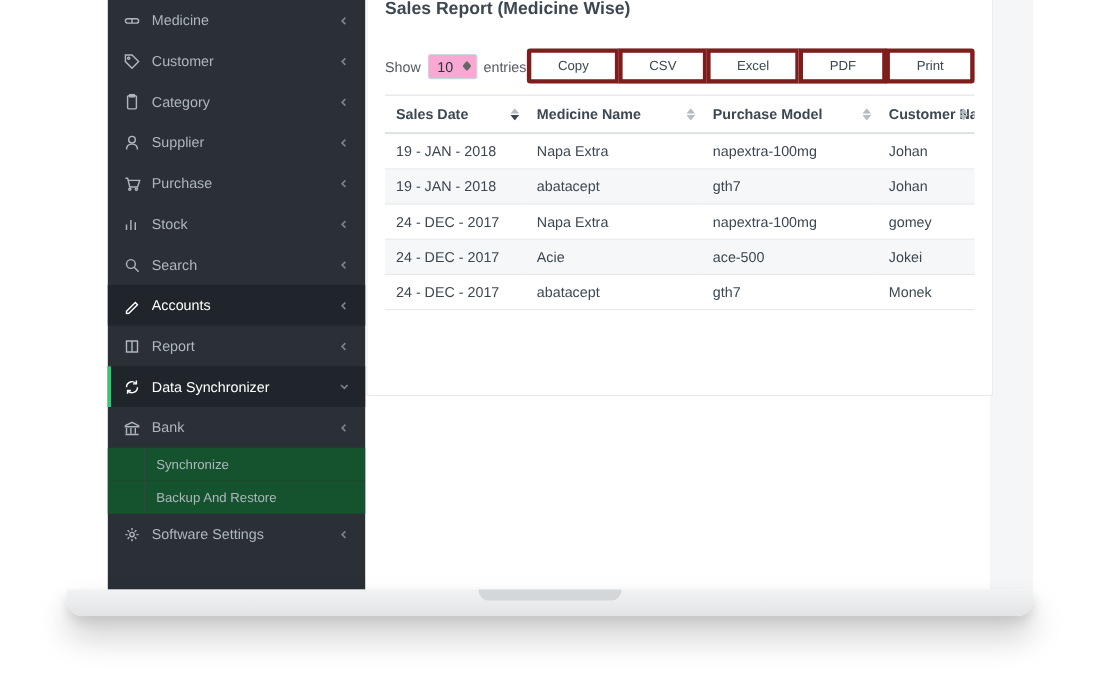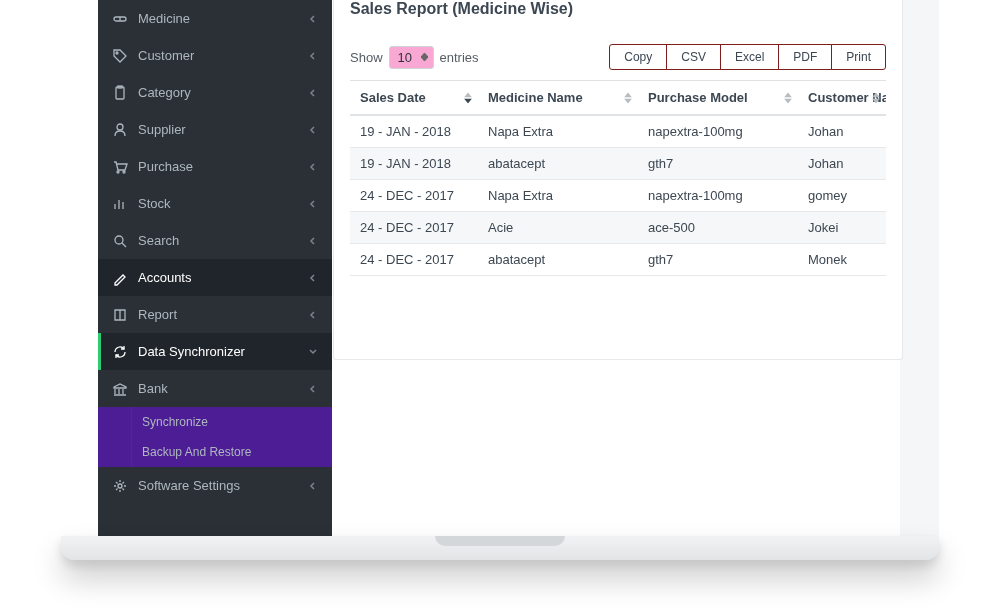--- a/index.html
+++ b/index.html
@@ -9,34 +9,34 @@
   
   .sidebar { position: absolute; left: 98px; top: 0; width: 234px; height: 536px; background: #2a3036; color: #aeb7be; font-size: 13px; }
   .nav-item { position: relative; display: flex; align-items: center; height: 37px; padding: 0 14px; cursor: pointer; }
   .nav-item.active { background: #1f252b; color: #fff; }
   .nav-item.expanded { background: #1f252b; color: #fff; border-left: 3px solid #2ecc71; padding-left: 11px; }
   .nav-icon { width: 16px; height: 16px; margin-right: 10px; display: flex; align-items: center; justify-content: center; flex-shrink: 0; }
   .nav-icon svg { width: 16px; height: 16px; stroke: currentColor; fill: none; stroke-width: 1.3; }
   .nav-label { flex: 1; white-space: nowrap; font-weight: 500; }
   .nav-chevron { width: 10px; height: 10px; display: flex; align-items: center; justify-content: center; }
   .nav-chevron svg { width: 8px; height: 8px; stroke: #7b848c; fill: none; stroke-width: 1.5; }
-  .sub-item { display: flex; align-items: center; height: 30px; padding-left: 44px; background: #4c1d95; color: #aeb7be; font-size: 12px; cursor: pointer; position: relative; }
+  .sub-item { display: flex; align-items: center; height: 30px; padding-left: 44px; background: #14532d; color: #aeb7be; font-size: 12px; cursor: pointer; position: relative; }
   .sub-item::before { content: ""; position: absolute; left: 33px; top: 0; bottom: 0; width: 1px; background: #3a4148; }
 
   
   .main { position: absolute; left: 333px; top: 0; width: 570px; height: 360px; background: #fff; border: 1px solid #e6e8ea; border-top: none; border-radius: 0 0 3px 3px; }
   .panel-title { font-size: 16px; font-weight: 700; color: #3c4752; padding: 0 16px 12px 16px; }
   .controls { display: flex; align-items: center; padding: 14px 16px 10px 16px; font-size: 13px; color: #555c63; }
   .length-wrap { display: flex; align-items: center; gap: 6px; }
   .length-select { appearance: none; border: 1px solid #cfd4d9; border-radius: 3px; padding: 3px 20px 3px 8px; font-size: 13px; color: #2c3338; background: #f9a8d4; position: relative; }
   .select-wrap { position: relative; display: inline-block; }
   .select-arrows { position: absolute; right: 6px; top: 50%; transform: translateY(-50%); display: flex; flex-direction: column; pointer-events: none; }
   .select-arrows svg { width: 7px; height: 4px; stroke: #666; fill: #666; }
   .buttons { display: flex; gap: 0; }
-  .btn { border: 1px solid #7f1d1d; background: #fff; color: #3c4752; font-size: 12px; padding: 5px 14px; cursor: pointer; margin-left: -1px; }
+  .btn { border: 4px solid #7f1d1d; background: #fff; color: #3c4752; font-size: 12px; padding: 5px 24px; cursor: pointer; margin-left: -1px; }
   .btn:first-child { border-radius: 3px 0 0 3px; margin-left: 0; }
   .btn:last-child { border-radius: 0 3px 3px 0; }
   .spacer { flex: 1; }
 
   .table-wrap { padding: 0 16px 18px 16px; }
   table { width: 100%; border-collapse: collapse; font-size: 13px; color: #3c4752; table-layout: fixed; }
   thead th { text-align: left; font-weight: 700; border-top: 1px solid #dfe3e6; border-bottom: 2px solid #dfe3e6; padding: 9px 10px; background: #fff; position: relative; white-space: nowrap; overflow: hidden; }
   thead th:nth-child(1) { width: 128px; }
   thead th:nth-child(2) { width: 160px; }
   thead th:nth-child(3) { width: 160px; }

